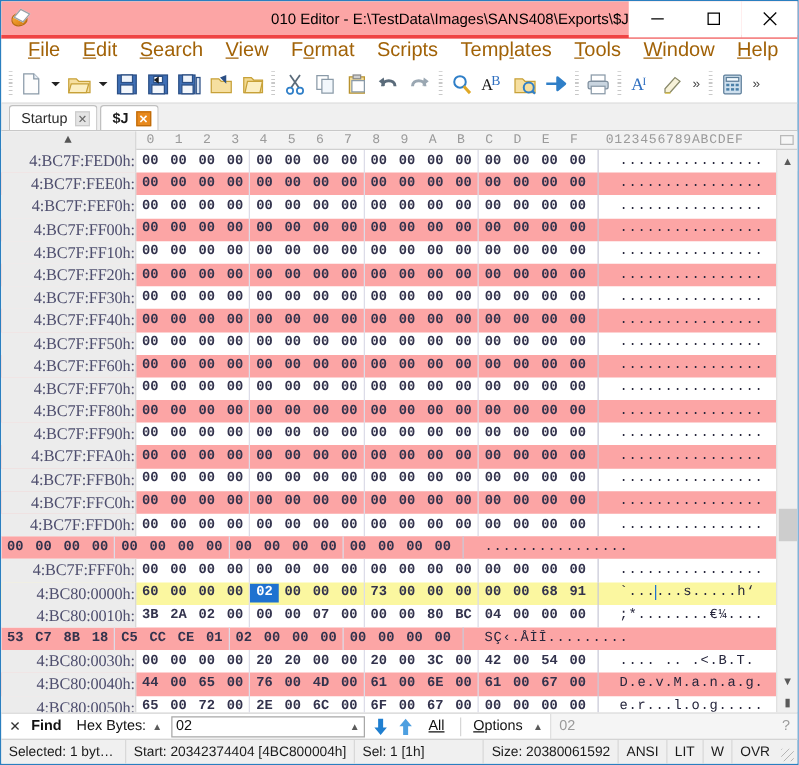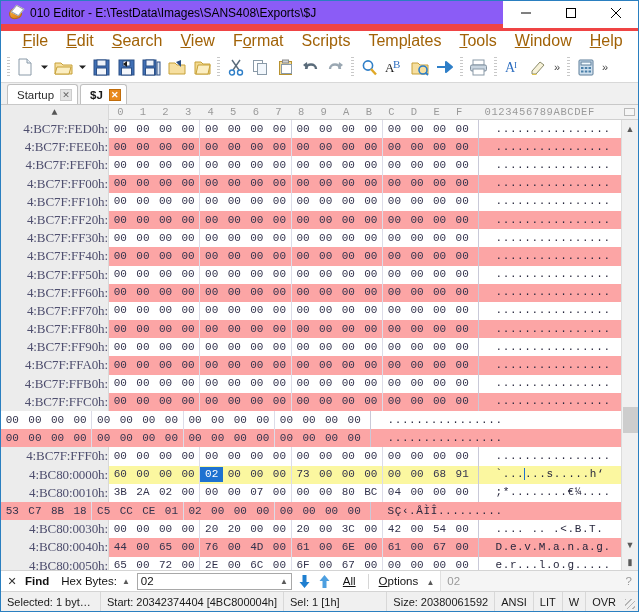--- a/index.html
+++ b/index.html
@@ -16,25 +16,26 @@
     border: 1px solid #2a7fc0;
     background: #f0f0f0;
     display: flex;
     flex-direction: column;
     overflow: hidden;
   }
 
   
   .titlebar {
     height: 30px;
-    background: #8b5cf6;
+    background: #fca5a5;
     display: flex;
     align-items: center;
     flex: 0 0 30px;
-    border-bottom: 7px solid #ef4444;
+    border-bottom: 3px solid #ef4444;
+    text-align: right;
   }
   .app-icon {
     width: 16px; height: 16px;
     margin-left: 7px; margin-right: 6px;
     position: relative;
     flex: 0 0 16px;
   }
   .app-icon .disc {
     position: absolute; left: 1px; top: 3px;
     width: 13px; height: 11px;
@@ -232,20 +233,21 @@
     letter-spacing: -0.1px;
     font-size: 13px;
     font-family: Liberation Serif, serif;
   }
   .row.sel .r-addr { background: #ececec; }
   .r-hex {
     flex: 0 0 auto;
     display: flex;
     height: 18.2px;
     align-items: flex-end;
+    font-weight: bold;
   }
   .r-grp {
     display: flex;
     border-right: 1px solid #dcdce8;
     height: 18.2px;
     align-items: center;
   }
   .r-grp:last-child { border-right: none; }
   .byte {
     width: 22.6px;
@@ -1147,20 +1149,21 @@
                 <div class="byte">00</div>
                 <div class="byte">00</div>
                 <div class="byte">00</div>
                 <div class="byte">00</div>
               </div>
             </div>
             <div class="r-sep"></div>
             <div class="r-ascii">................</div>
           </div>
           <div class="row">
+            <div class="r-addr">4:BC7F:FFD0h:</div>
             <div class="r-hex">
               <div class="r-grp">
                 <div class="byte">00</div>
                 <div class="byte">00</div>
                 <div class="byte">00</div>
                 <div class="byte">00</div>
               </div>
               <div class="r-grp">
                 <div class="byte">00</div>
                 <div class="byte">00</div>

